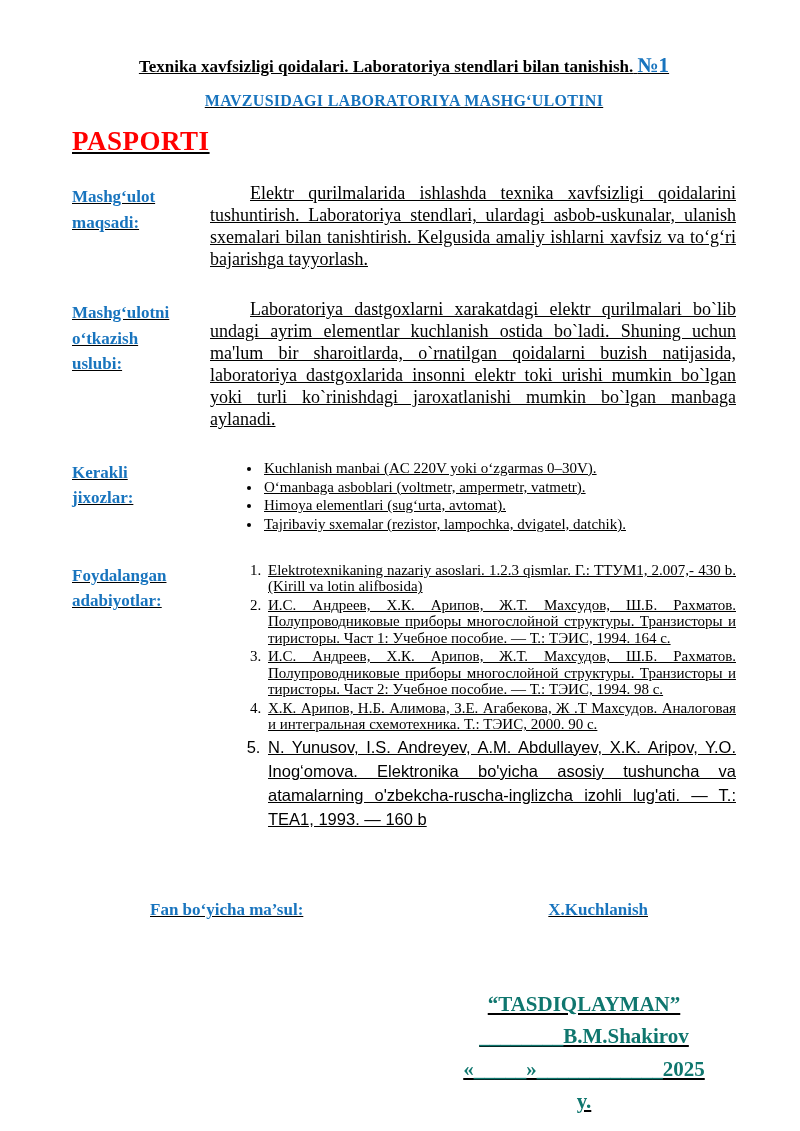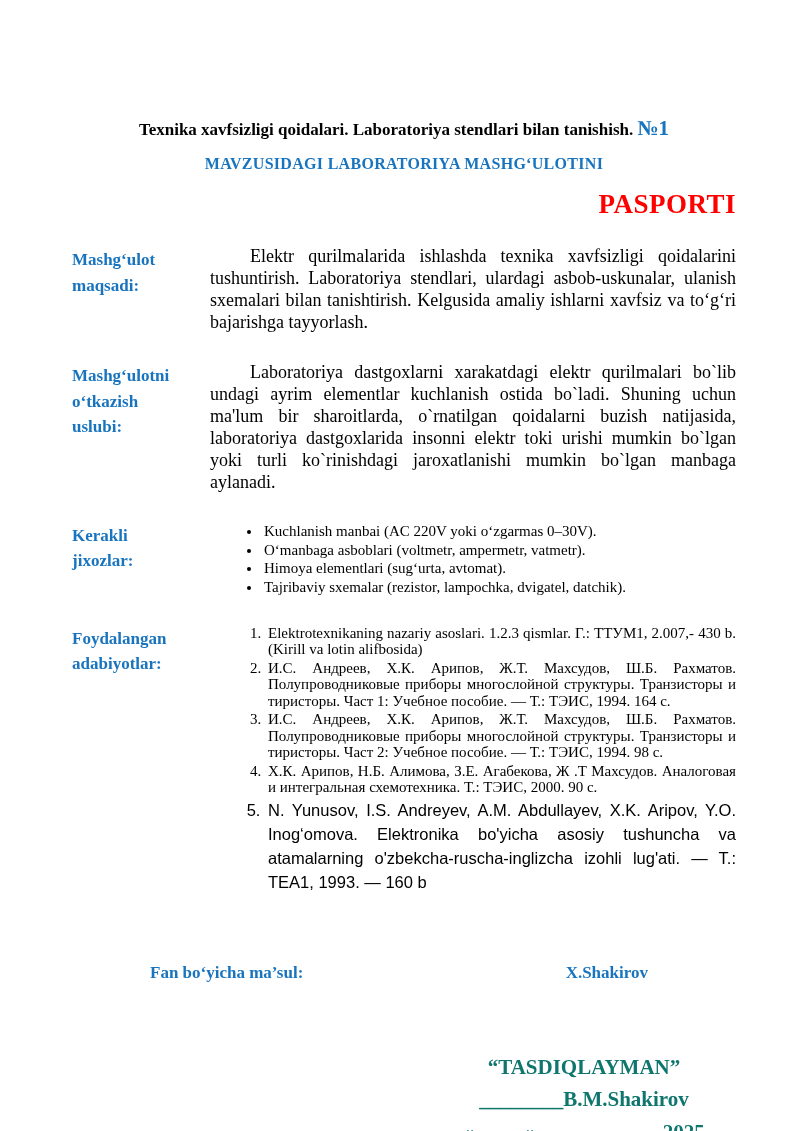--- a/index.html
+++ b/index.html
@@ -8,21 +8,22 @@
     width: 800px;
     height: 1131px;
     font-family: "Liberation Serif", serif;
     color: #000000;
     position: relative;
     overflow: hidden;
   }
   .page {
     width: 800px;
     height: 1131px;
-    padding: 115px 64px 40px 72px;
+    padding: 52px 64px 40px 72px;
+    text-decoration: underline;
   }
   .doc-title {
     text-align: center;
     font-size: 17px;
     font-weight: bold;
     color: #000000;
     line-height: 1.3;
   }
   .doc-title .num {
     color: #1874BE;
@@ -31,21 +32,21 @@
   }
   .doc-subtitle {
     text-align: center;
     font-size: 16px;
     font-weight: bold;
     color: #1874BE;
     margin-top: 13px;
     letter-spacing: 0.3px;
   }
   .main-title {
-    text-align: right;
+    text-align: left;
     font-size: 27px;
     font-weight: bold;
     color: #FF0000;
     margin-top: 16px;
     letter-spacing: 0.5px;
   }
   .grid {
     margin-top: 26px;
     display: grid;
     grid-template-columns: 110px 1fr;
@@ -146,21 +147,21 @@
       <li>И.С. Андреев, Х.К. Арипов, Ж.Т. Махсудов, Ш.Б. Рахматов. Полупроводниковые приборы многослойной структуры. Транзисторы и тиристоры. Част 1: Учебное пособие. — Т.: ТЭИС, 1994. 164 с.</li>
       <li>И.С. Андреев, Х.К. Арипов, Ж.Т. Махсудов, Ш.Б. Рахматов. Полупроводниковые приборы многослойной структуры. Транзисторы и тиристоры. Част 2: Учебное пособие. — Т.: ТЭИС, 1994. 98 с.</li>
       <li>Х.К. Арипов, Н.Б. Алимова, З.Е. Агабекова, Ж .Т Махсудов. Аналоговая и интегральная схемотехника. Т.: ТЭИС, 2000. 90 с.</li>
       <li class="ref-sans">N. Yunusov, I.S. Andreyev, A.M. Abdullayev, X.K. Aripov, Y.O. Inog‘omova. Elektronika bo'yicha asosiy tushuncha va atamalarning o'zbekcha-ruscha-inglizcha izohli lug'ati. — T.: TEA1, 1993. — 160 b</li>
     </ol>
 
   </div>
 
   <div class="footer-row">
     <span class="resp-label">Fan bo‘yicha ma’sul:</span>
-    <span class="resp-name">X.Shakirov</span>
+    <span class="resp-name">X.Kuchlanish</span>
   </div>
 
   <div class="approve-block">
     <div>“TASDIQLAYMAN”</div>
     <div>________B.M.Shakirov</div>
     <div>«_____»____________2025 y.</div>
   </div>
 
 </div>
 

